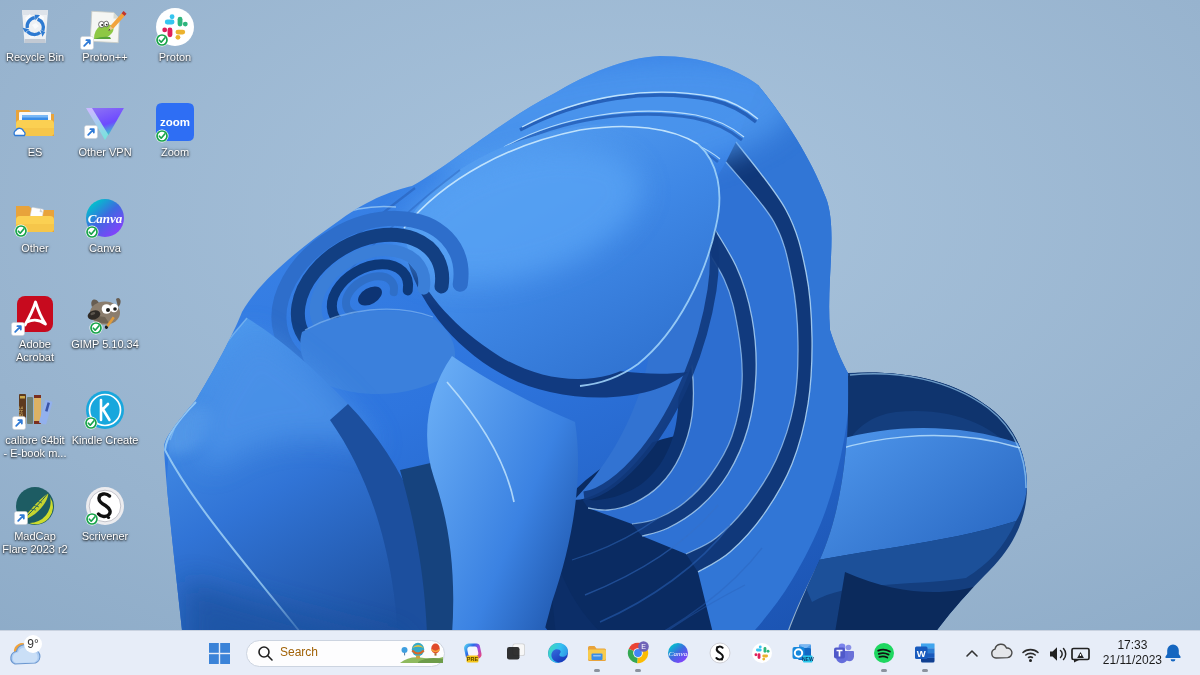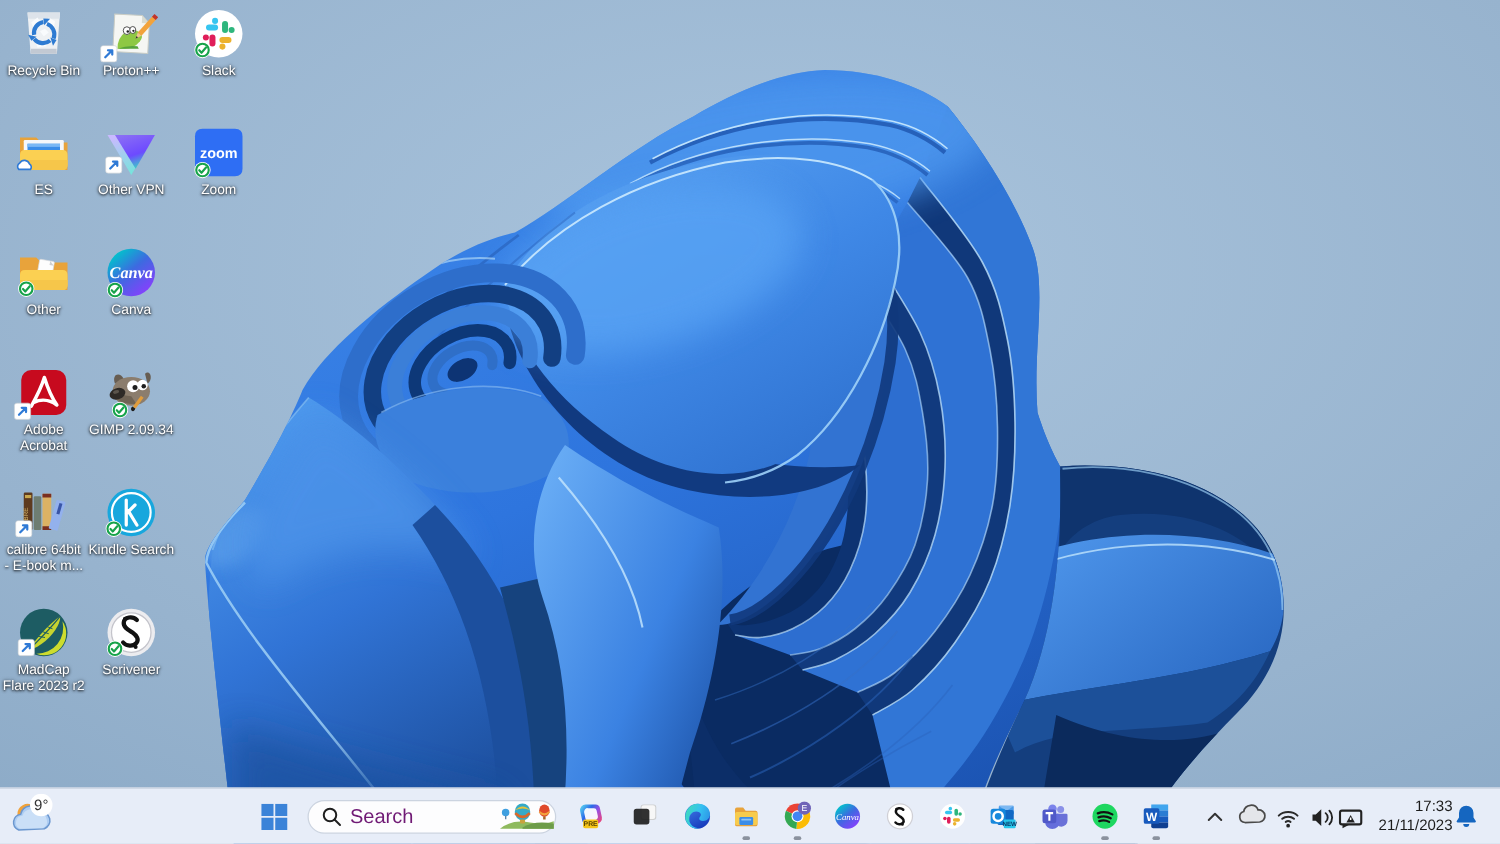--- a/index.html
+++ b/index.html
@@ -175,21 +175,21 @@
         <circle cx="2.8" cy="9.8" r="2.3" fill="#ecb22e"></circle>
         <rect x="-7.1" y="0.5" width="4.6" height="9.2" rx="2.3" fill="#e01e5a"></rect>
         <circle cx="-9.8" cy="2.8" r="2.3" fill="#e01e5a"></circle>
       </g>
       <g transform="translate(-13,13)">
         <circle r="6.5" fill="#fff"></circle>
         <circle r="5" fill="none" stroke="#17a34a" stroke-width="1.7"></circle>
         <path d="M-2.6,0.2 L-0.8,2.2 L2.8,-2" fill="none" stroke="#17a34a" stroke-width="1.7" stroke-linecap="round" stroke-linejoin="round"></path>
       </g>
     </svg>
-    <div class="lbl" style="left:126px;top:51px;width:98px">Slack</div>
+    <div class="lbl" style="left:126px;top:51px;width:98px">Proton</div>
     <svg style="position:absolute;left:8px;top:95px" width="54" height="54" viewBox="-27 -27 54 54">
       <path d="M-19,-12 L-6,-12 L-2,-8 L19,-8 L19,14 L-19,14 Z" fill="#e8a33b"></path>
       <rect x="-16" y="-10" width="32" height="20" rx="1" fill="#f5f7fa"></rect>
       <rect x="-13" y="-7" width="26" height="10" fill="#3b8de8"></rect>
       <rect x="-13" y="-7" width="26" height="2.5" fill="#7ab8f5"></rect>
       <path d="M-19,2 Q-19,-2 -15,-2 L15,-2 Q19,-2 19,2 L19,10 Q19,14 15,14 L-15,14 Q-19,14 -19,10 Z" fill="#fbd052"></path>
       <path d="M-19,6 L19,6 L19,10 Q19,14 15,14 L-15,14 Q-19,14 -19,10 Z" fill="#f6c64a"></path>
       <g transform="translate(-15,11)">
         <path d="M-5,2.5 A3.2,3.2 0 0 1 -4.2,-2.6 A4.3,4.3 0 0 1 3.6,-1.8 A2.9,2.9 0 0 1 4.4,2.5 Z" fill="#fff" stroke="#2f7ad6" stroke-width="1.3"></path>
       </g>
@@ -280,21 +280,21 @@
       <g transform="rotate(36 7 7)">
         <rect x="5" y="3" width="2.6" height="11" fill="#e09c3c"></rect>
         <path d="M4.6,14 C3.6,18 9,18 7.4,14 Z" fill="#1d1d1d"></path>
       </g>
       <g transform="translate(-9,14)">
         <circle r="6.5" fill="#fff"></circle>
         <circle r="5" fill="none" stroke="#17a34a" stroke-width="1.7"></circle>
         <path d="M-2.6,0.2 L-0.8,2.2 L2.8,-2" fill="none" stroke="#17a34a" stroke-width="1.7" stroke-linecap="round" stroke-linejoin="round"></path>
       </g>
     </svg>
-    <div class="lbl" style="left:56px;top:338px;width:98px">GIMP 2.09.34</div>
+    <div class="lbl" style="left:56px;top:338px;width:98px">GIMP 5.10.34</div>
     <svg style="position:absolute;left:8px;top:383px" width="54" height="54" viewBox="-27 -27 54 54">
       <g transform="translate(-2,0)">
         <rect x="-14" y="-16" width="7" height="30" rx="1" fill="#5d3a1f"></rect>
         <rect x="-13" y="-14" width="5" height="2.5" fill="#caa84c"></rect>
         <rect x="-13" y="9" width="5" height="2.5" fill="#caa84c"></rect>
         <text x="-10.5" y="5" text-anchor="middle" font-size="5" fill="#d8b96a" font-family="Liberation Sans" transform="rotate(-90 -10.5 5)">ALIBRE</text>
         <rect x="-6" y="-13" width="6" height="27" rx="1" fill="#6e7d72"></rect>
         <rect x="1" y="-15" width="7" height="29" rx="1" fill="#dcb264"></rect>
         <rect x="1" y="-15" width="7" height="3" fill="#7a2f20"></rect>
         <rect x="1" y="11" width="7" height="3" fill="#7a2f20"></rect>
@@ -312,21 +312,21 @@
     <svg style="position:absolute;left:78px;top:383px" width="54" height="54" viewBox="-27 -27 54 54">
       <circle r="19" fill="#18a7dd"></circle>
       <circle r="15.5" fill="none" stroke="#fff" stroke-width="1.7"></circle>
       <path d="M-4,-10 L-4,10 M-4,1 L3,-6 M-2.5,-1.5 L4.5,10" fill="none" stroke="#fff" stroke-width="2.6" stroke-linecap="round"></path>
       <g transform="translate(-14,13)">
         <circle r="6.5" fill="#fff"></circle>
         <circle r="5" fill="none" stroke="#17a34a" stroke-width="1.7"></circle>
         <path d="M-2.6,0.2 L-0.8,2.2 L2.8,-2" fill="none" stroke="#17a34a" stroke-width="1.7" stroke-linecap="round" stroke-linejoin="round"></path>
       </g>
     </svg>
-    <div class="lbl" style="left:56px;top:434px;width:98px">Kindle Search</div>
+    <div class="lbl" style="left:56px;top:434px;width:98px">Kindle Create</div>
     <svg style="position:absolute;left:8px;top:479px" width="54" height="54" viewBox="-27 -27 54 54">
       <circle r="19" fill="#1d5c63"></circle>
       <path d="M15,-9 A17.5,17.5 0 0 1 -6,17 A21,21 0 0 0 15,-9 Z" fill="#cddc2e"></path>
       <path d="M13,-13 C5,-7 -5,3 -12,14 C-3,12 7,3 11,-5 C12.5,-8 13.5,-11 13,-13 Z" fill="#c6d42f"></path>
       <path d="M13,-13 C7,-5 -3,5 -12,14" fill="none" stroke="#1d5c63" stroke-width="1"></path>
       <path d="M7,-3 L2,-5 M4,1 L-2,-1 M1,4 L-5,3" stroke="#1d5c63" stroke-width="0.8"></path>
       <g transform="translate(-14,12)">
         <rect x="-6.5" y="-6.5" width="13" height="13" rx="2" fill="#fff" stroke="#c9cdd2" stroke-width="0.5"></rect>
         <path d="M-2.8,2.8 L2.6,-2.6 M2.8,0.6 L2.8,-2.8 L-0.6,-2.8" fill="none" stroke="#2f7ad6" stroke-width="1.8" stroke-linejoin="round" stroke-linecap="round"></path>
       </g>
@@ -357,21 +357,21 @@
 <rect x="0" y="0" width="9.8" height="9.8" fill="#3b83d8"></rect>
         <rect x="11.2" y="0" width="9.8" height="9.8" fill="#3b83d8"></rect>
 <rect x="0" y="11.2" width="9.8" height="9.8" fill="#3b83d8"></rect>
         <rect x="11.2" y="11.2" width="9.8" height="9.8" fill="#3b83d8"></rect>
 </svg>
       <div style="position:absolute;left:246px;top:9px;width:199px;height:27px;background:#fdfdfe;border:1px solid #ccd4e0;border-radius:14px;box-sizing:border-box"></div>
       <svg style="position:absolute;left:257px;top:14px" width="17" height="17" viewBox="0 0 17 17">
 <circle cx="7" cy="7" r="5" fill="none" stroke="#1f1f1f" stroke-width="1.6"></circle>
 <path d="M10.8,10.8 L15,15" stroke="#1f1f1f" stroke-width="1.6" stroke-linecap="round"></path>
       </svg>
-      <div style="position:absolute;left:280px;top:14px;font-size:16px;color:#701a75">Search</div>
+      <div style="position:absolute;left:280px;top:14px;font-size:12px;color:#a16207">Search</div>
       <svg style="position:absolute;left:398px;top:10px" width="46" height="25" viewBox="0 0 46 25">
 <path d="M2,22 Q12,14 26,17 Q38,19 45,16 L45,22 Z" fill="#8fba5e"></path>
 <path d="M20,21 Q30,15 45,18 L45,22 L20,22 Z" fill="#6d9c49"></path>
 <circle cx="6.5" cy="9" r="3" fill="#3f9fe0"></circle>
         <rect x="6" y="11.8" width="1.1" height="2.6" fill="#5c82a8"></rect>
 <ellipse cx="20" cy="8.5" rx="6.2" ry="6.8" fill="#35aac8"></ellipse>
 <path d="M14,7.2 Q20,1 26.2,7.2 Q20,4.5 14,7.2 Z" fill="#e8c23a"></path>
 <path d="M14.2,9.5 Q20,15.5 25.8,9.5" fill="none" stroke="#d8682a" stroke-width="2.2"></path>
 <rect x="18" y="14.5" width="4" height="3.2" rx="0.8" fill="#caa23e"></rect>
 <ellipse cx="37.5" cy="7.5" rx="4.2" ry="5" fill="#e04a2a"></ellipse>
@@ -498,18 +498,18 @@
 <path d="M34,17 a4.5,4.5 0 0 1 -1,-8.8 a6,6 0 0 1 11.5,-1.2 a4.8,4.8 0 0 1 1.2,9.6 Z" fill="#e4e6ea" stroke="#4a4a4a" stroke-width="1.4"></path>
 <path d="M61,11.5 a9.5,7.5 0 0 1 15,0 M63.8,14 a6.3,5 0 0 1 9.4,0 M66.6,16.5 a3,2.5 0 0 1 3.8,0" fill="none" stroke="#2b2b2b" stroke-width="1.6" stroke-linecap="round"></path>
 <circle cx="68.5" cy="19.5" r="1.5" fill="#222"></circle>
 <path d="M88,10.5 h2.6 l4.4,-4.2 v13.4 l-4.4,-4.2 H88 Z" fill="#222"></path>
 <path d="M98.5,9.5 a4.5,4.5 0 0 1 0,7 M101.5,7.5 a8,8 0 0 1 0,11" fill="none" stroke="#222" stroke-width="1.5" stroke-linecap="round" fill-opacity="0"></path>
 <rect x="110" y="7.5" width="17" height="11" rx="1.5" fill="none" stroke="#222" stroke-width="1.7"></rect>
 <path d="M112,21.5 l5,-2.5 h-5 Z" fill="#222"></path>
 <path d="M118.5,11 l3.4,6 h-6.8 Z" fill="#222"></path>
 <rect x="117.9" y="13" width="1.2" height="2" fill="#fff"></rect>
 </svg>
-      <div style="position:absolute;right:38px;top:7px;text-align:right;font-size:12px;color:#1b1b1b;line-height:15px">17:33<br>21/11/2023</div>
+      <div style="position:absolute;right:38px;top:7px;text-align:center;font-size:12px;color:#1b1b1b;line-height:15px">17:33<br>21/11/2023</div>
       <svg style="position:absolute;left:1162px;top:11px" width="22" height="22" viewBox="0 0 22 22">
 <path d="M11,2.5 a5.8,5.8 0 0 1 5.8,5.8 v3.7 l1.8,2.8 a0.8,0.8 0 0 1 -0.7,1.2 H4.1 a0.8,0.8 0 0 1 -0.7,-1.2 l1.8,-2.8 V8.3 A5.8,5.8 0 0 1 11,2.5 Z" fill="#1566c0"></path>
 <path d="M8.6,17.2 a2.4,2.4 0 0 0 4.8,0 Z" fill="#1566c0"></path>
 </svg>
     </div>
   </div>
 </body></html>

